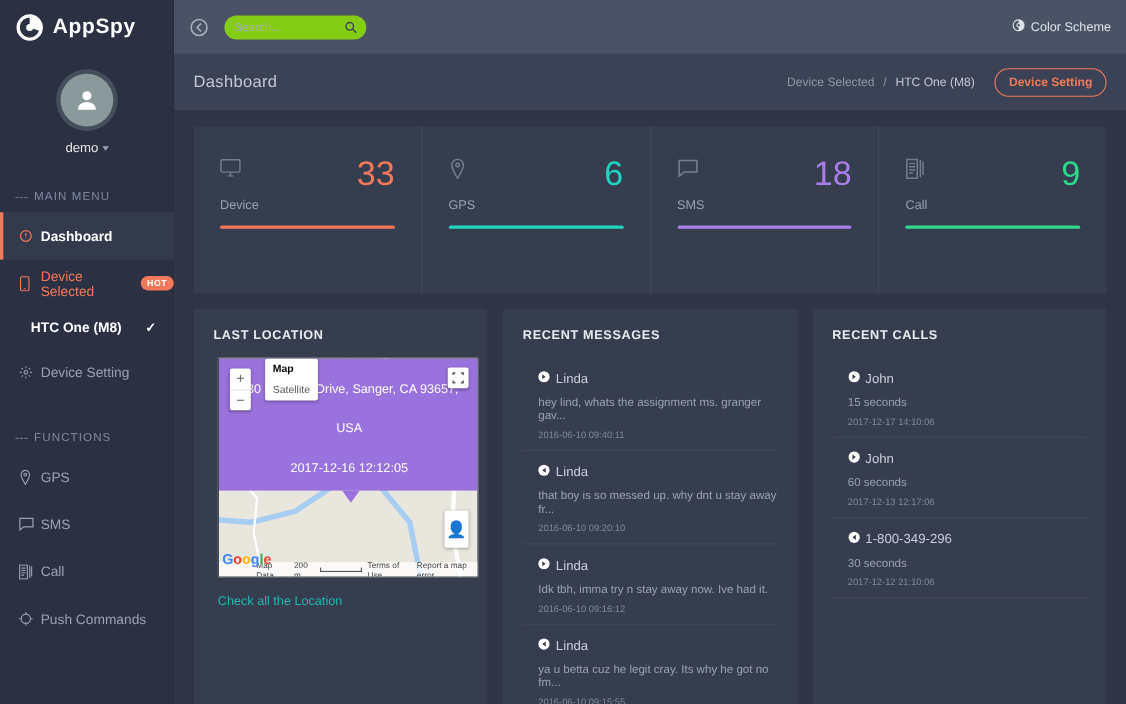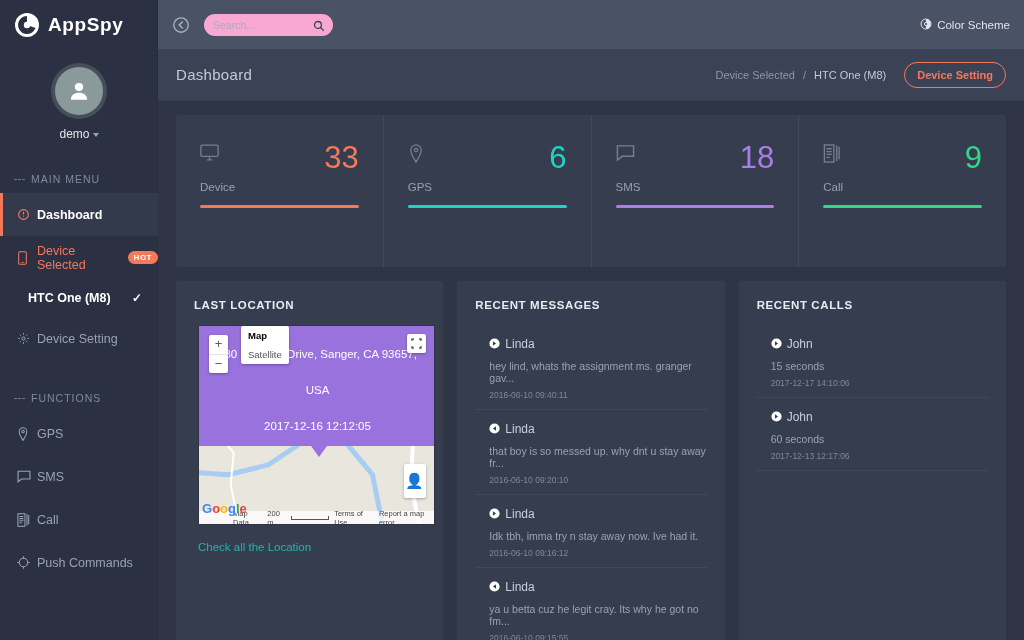--- a/index.html
+++ b/index.html
@@ -87,21 +87,21 @@
   .main { flex: 1 1 auto; height: 640px; background: #2f3545; overflow: hidden; }
 
   .topbar {
     height: 49px; background: #4a5366; display: flex; align-items: center;
     padding: 0 14px;
   }
   .collapse-btn {
     width: 18px; height: 18px; flex: 0 0 18px; margin-right: 14px; cursor: pointer;
   }
   .search-wrap {
-    width: 129px; height: 22px; background: #f9a8d4; border-radius: 11px;
+    width: 129px; height: 22px; background: #84cc16; border-radius: 11px;
     display: flex; align-items: center; padding: 4px 9px; position: relative;
   }
   .search-input {
     border: 0; background: transparent; outline: none;
     font-family: "Liberation Sans", sans-serif; font-size: 10.5px;
     color: #50586b; width: 100px;
   }
   .search-input::placeholder { color: #a6adba; }
   .search-ico { position: absolute; right: 8px; top: 4px; }
   .topbar-right { margin-left: auto; display: flex; align-items: center; gap: 5px; cursor:pointer; }
@@ -588,18 +588,31 @@
                     <circle cx="7" cy="7" r="6.5" fill="#ffffff"></circle>
                     <path d="M5 4 L9 7 L5 10 Z" fill="#363d4e"></path>
                   </svg>
               </span>
               <span class="row-name">John</span>
             </div>
             <div class="row-sub">60 seconds</div>
             <div class="row-time">2017-12-13 12:17:06</div>
           </div>
 
+          <div class="row">
+            <div class="row-head">
+              <span>
+                <svg width="11" height="11" viewBox="0 0 14 14">
+                    <circle cx="7" cy="7" r="6.5" fill="#ffffff"></circle>
+                    <path d="M9 4 L5 7 L9 10 Z" fill="#363d4e"></path>
+                  </svg>
+              </span>
+              <span class="row-name">1-800-349-296</span>
+            </div>
+            <div class="row-sub">30 seconds</div>
+            <div class="row-time">2017-12-12 21:10:06</div>
+          </div>
         </section>
 
       </div>
     </div>
   </main>
 </div>
 
 </body></html>

